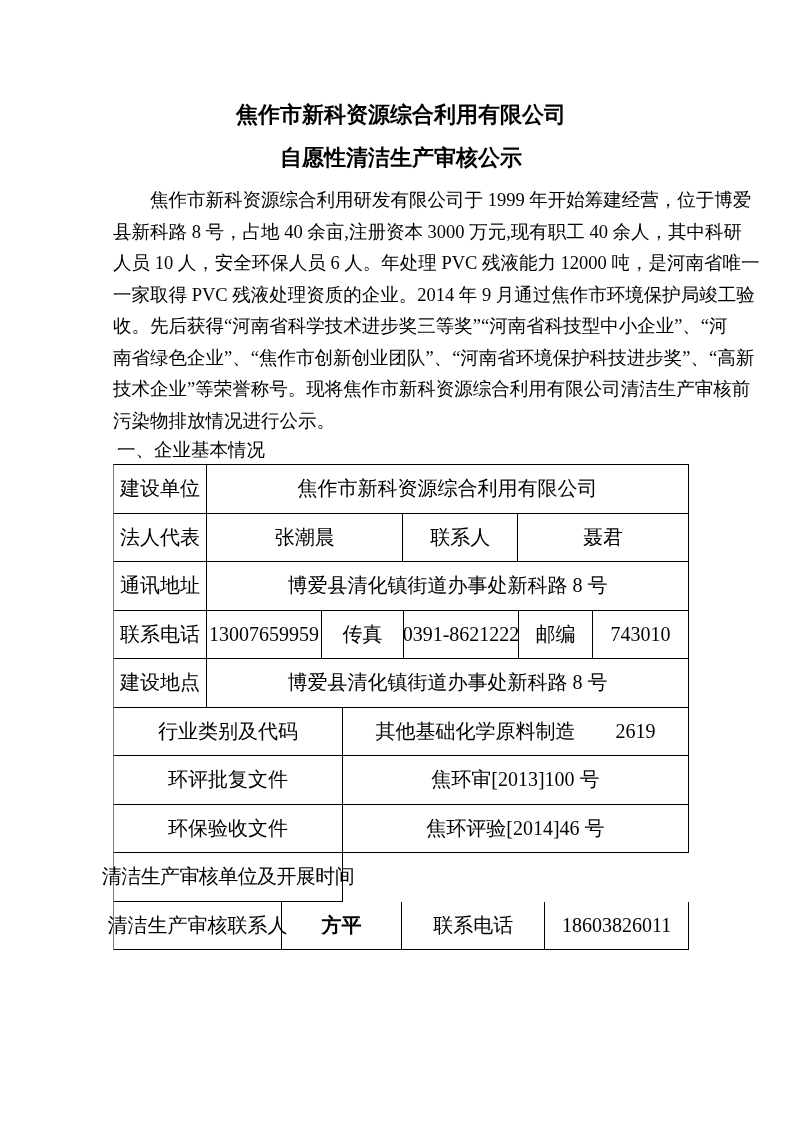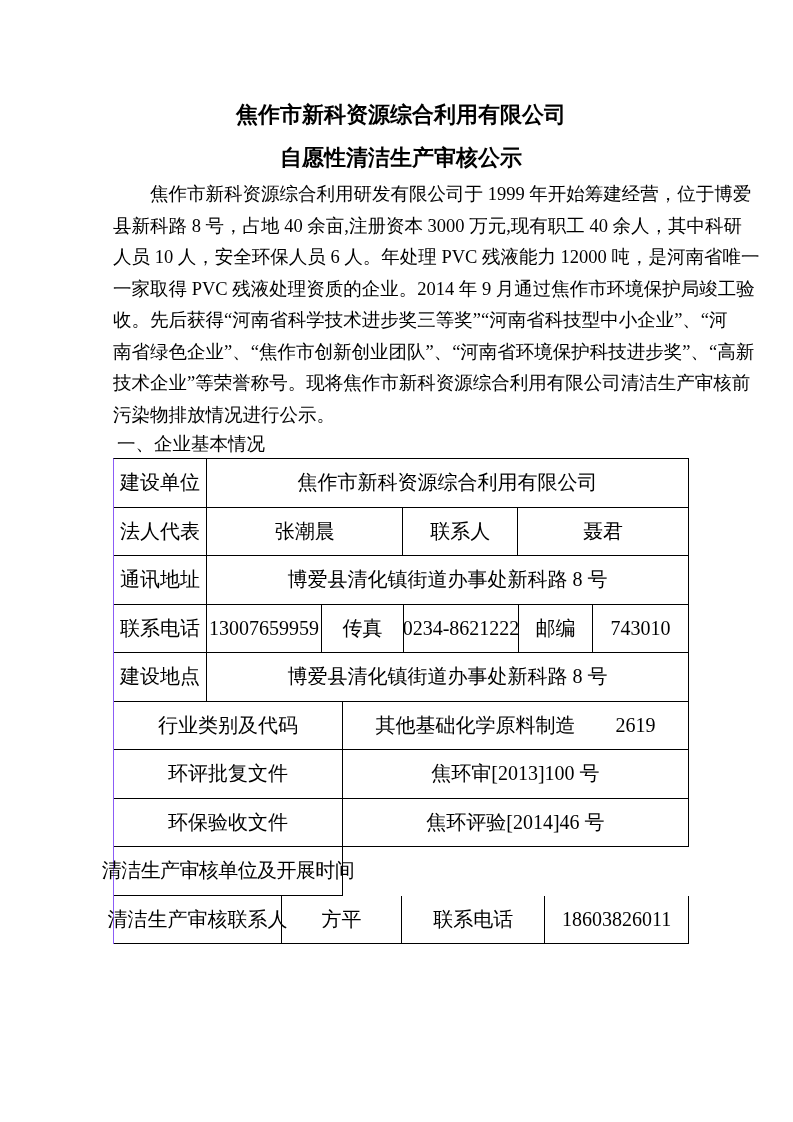--- a/index.html
+++ b/index.html
@@ -11,21 +11,21 @@
   }
   .content{
     position:absolute;left:113px;top:0;width:576px;
   }
   .title{
     text-align:center;font-weight:bold;font-size:22px;line-height:26px;
   }
   .title1{margin-top:102px;}
   .title2{margin-top:17px;}
   .para{
-    margin-top:8px;font-size:18.5px;line-height:31.5px;
+    margin-top:14px;font-size:18.5px;line-height:31.5px;
   }
   .para .pline{
     text-align:justify;text-align-last:justify;
     white-space:nowrap;
   }
   .para .pline.first{padding-left:37px;}
   .para .pline.last{text-align-last:left;}
   .heading{
     font-size:18.5px;line-height:27px;padding-left:4px;
   }
@@ -38,21 +38,21 @@
     border-right:1px solid #000;border-bottom:1px solid #000;
     display:flex;align-items:center;justify-content:center;
     white-space:nowrap;box-sizing:border-box;overflow:visible;
   }
   .tight{letter-spacing:-0.6px;}
   
   .wA{width:16.2%;}  .wV{width:83.8%;}
   .w34{width:34.1%;} .w20{width:20%;}  .w30{width:29.7%;}
   .w14{width:14.3%;} .w13{width:12.9%;} .w17{width:16.7%;}
   .w40{width:39.8%;} .w60{width:60.2%;}
-  .w29{width:29.2%;} .w21{width:20.9%;} .w25a{width:24.9%;} .w25b{width:25%;}
+  .w29{width:29.2%;} .w21{width:20.9%;font-weight:bold;} .w25a{width:24.9%;} .w25b{width:25%;}
 </style>
 </head>
 <body>
 
 <div class="content">
 
   <div class="title title1">焦作市新科资源综合利用有限公司</div>
   <div class="title title2">自愿性清洁生产审核公示</div>
 
   <div class="para">
@@ -84,21 +84,21 @@
 
     <div class="trow">
       <div class="tcell wA">通讯地址</div>
       <div class="tcell wV">博爱县清化镇街道办事处新科路 8 号</div>
     </div>
 
     <div class="trow">
       <div class="tcell wA">联系电话</div>
       <div class="tcell w20">13007659959</div>
       <div class="tcell w14">传真</div>
-      <div class="tcell w20">0234-8621222</div>
+      <div class="tcell w20">0391-8621222</div>
       <div class="tcell w13">邮编</div>
       <div class="tcell w17">743010</div>
     </div>
 
     <div class="trow">
       <div class="tcell wA">建设地点</div>
       <div class="tcell wV">博爱县清化镇街道办事处新科路 8 号</div>
     </div>
 
     <div class="trow">

